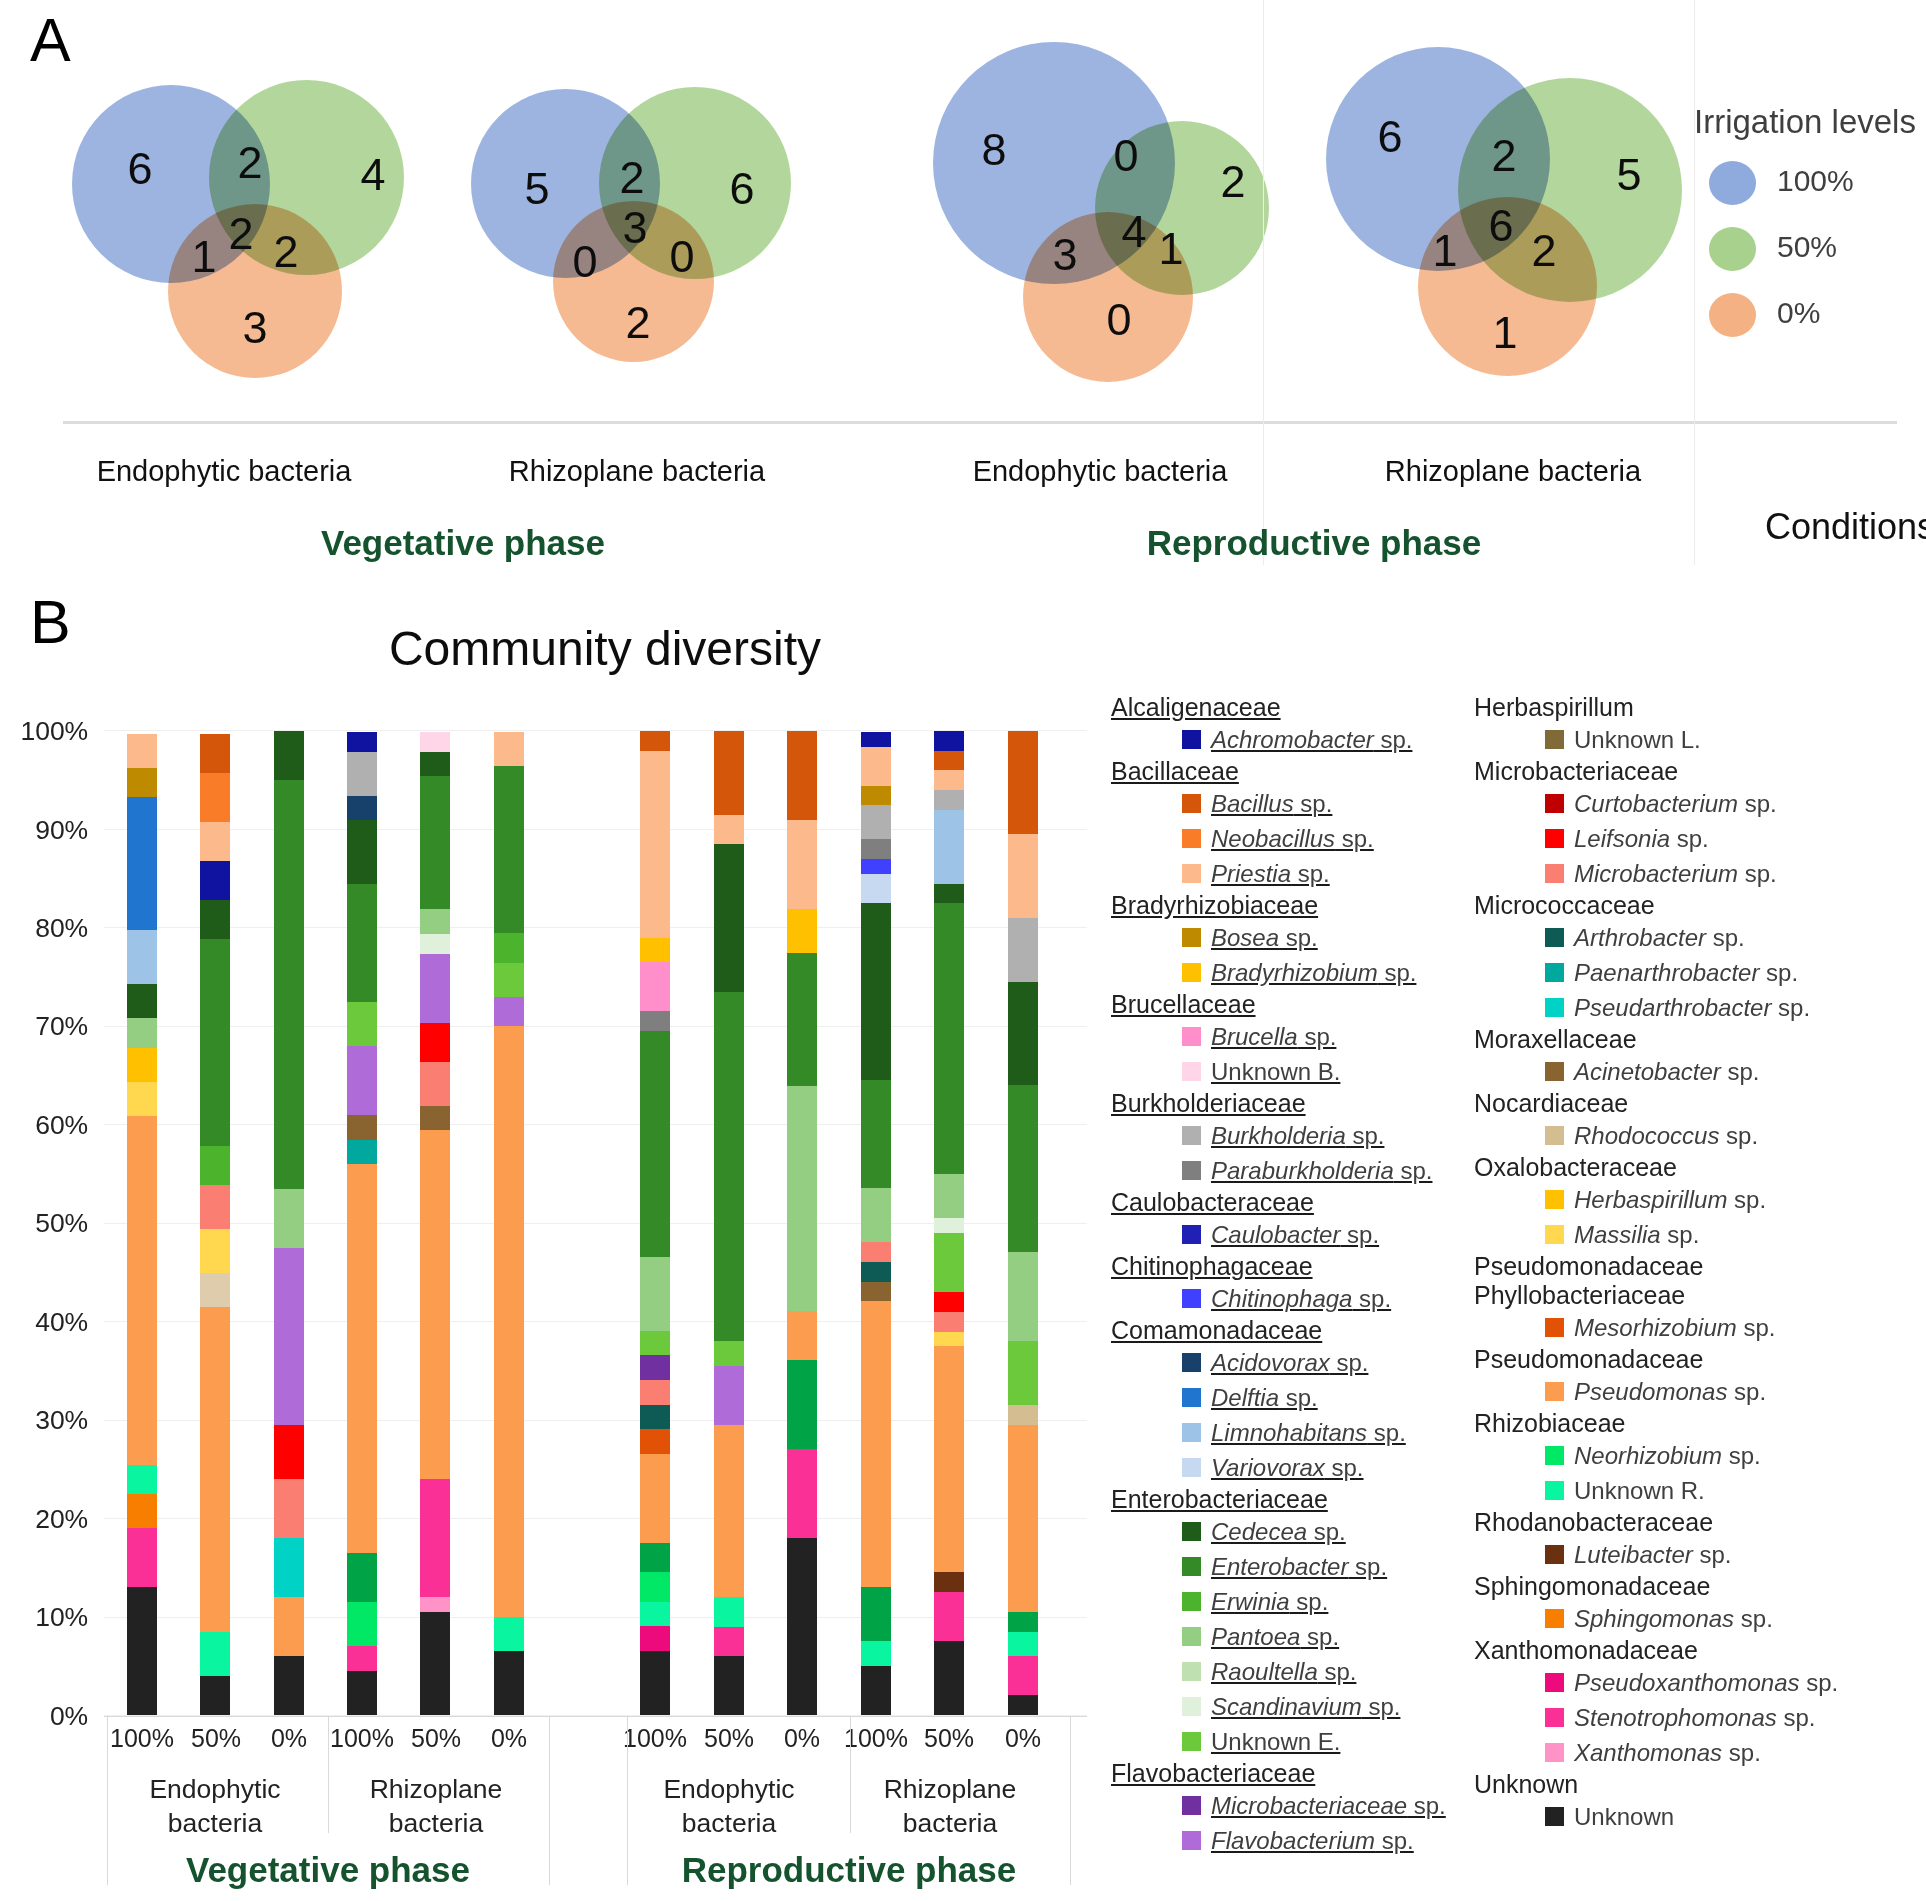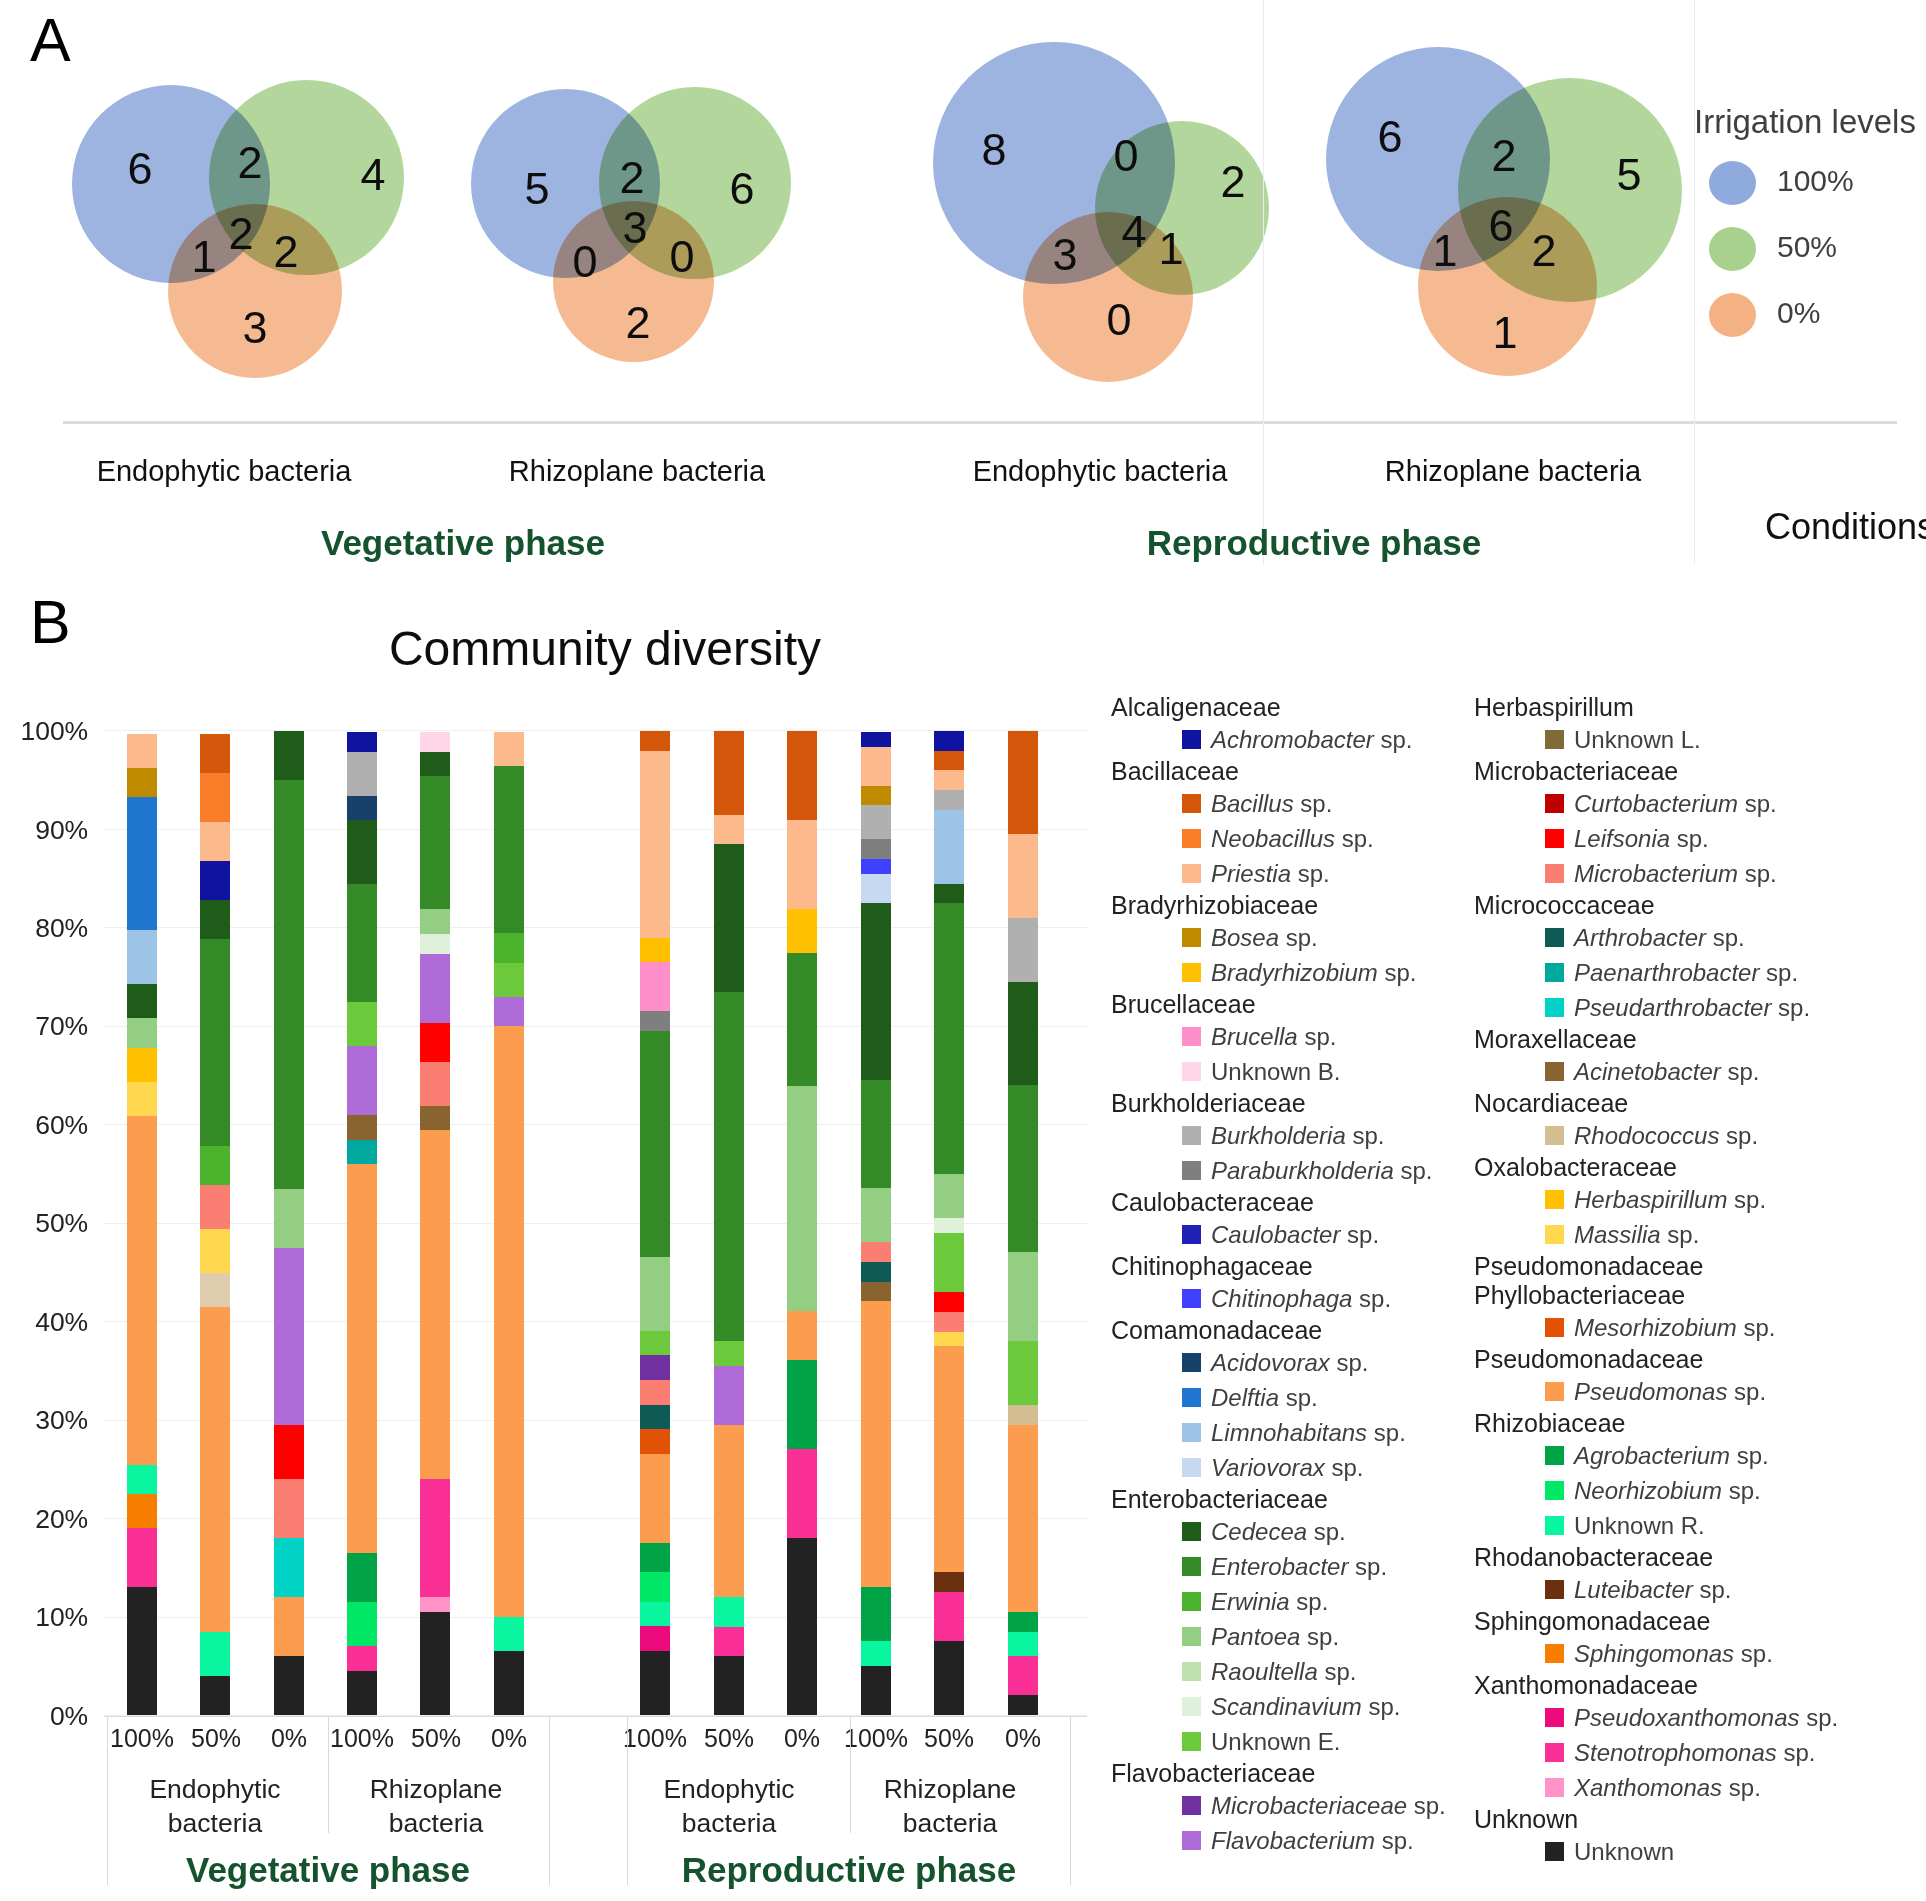--- a/index.html
+++ b/index.html
@@ -335,21 +335,21 @@
       <div class="phase-label" style="left: 849px; top: 1850px;">Reproductive phase</div>
       <div class="axis-sep" style="left: 107px; top: 1716px; height: 169px;"></div>
       <div class="axis-sep" style="left: 328px; top: 1716px; height: 117px;"></div>
       <div class="axis-sep" style="left: 549px; top: 1716px; height: 169px;"></div>
       <div class="axis-sep" style="left: 627px; top: 1716px; height: 169px;"></div>
       <div class="axis-sep" style="left: 850px; top: 1716px; height: 117px;"></div>
       <div class="axis-sep" style="left: 1070px; top: 1716px; height: 169px;"></div>
       <div class="sepline" style="left: 104px; top: 1716px; width: 983px; height: 1.3px; background: rgb(217, 217, 217);"></div>
     </div>
   <div id="taxa-legend">
-      <div class="leg-col" style="left: 1111px; top: 693px; width: 378px;">
+      <div class="leg-col" style="left: 1111px; top: 693px; width: 378px; text-decoration: underline;">
         <div class="leg-family">Alcaligenaceae</div>
         <div class="leg-sp">
           <div class="leg-sw" style="background: rgb(16, 18, 160);"></div>
           <span><i>Achromobacter</i><span> sp.</span></span>
         </div>
         <div class="leg-family">Bacillaceae</div>
         <div class="leg-sp">
           <div class="leg-sw" style="background: rgb(212, 86, 10);"></div>
           <span><i>Bacillus</i><span> sp.</span></span>
         </div>
@@ -511,24 +511,20 @@
           <div class="leg-sw" style="background: rgb(226, 82, 6);"></div>
           <span><i>Mesorhizobium</i><span> sp.</span></span>
         </div>
         <div class="leg-family">Pseudomonadaceae</div>
         <div class="leg-sp">
           <div class="leg-sw" style="background: rgb(251, 156, 79);"></div>
           <span><i>Pseudomonas</i><span> sp.</span></span>
         </div>
         <div class="leg-family">Rhizobiaceae</div>
         <div class="leg-sp">
-          <div class="leg-sw" style="background: rgb(0, 164, 71);"></div>
-          <span><i>Agrobacterium</i><span> sp.</span></span>
-        </div>
-        <div class="leg-sp">
           <div class="leg-sw" style="background: rgb(0, 232, 102);"></div>
           <span><i>Neorhizobium</i><span> sp.</span></span>
         </div>
         <div class="leg-sp">
           <div class="leg-sw" style="background: rgb(10, 245, 160);"></div>
           <span>Unknown R.</span>
         </div>
         <div class="leg-family">Rhodanobacteraceae</div>
         <div class="leg-sp">
           <div class="leg-sw" style="background: rgb(107, 48, 16);"></div>

